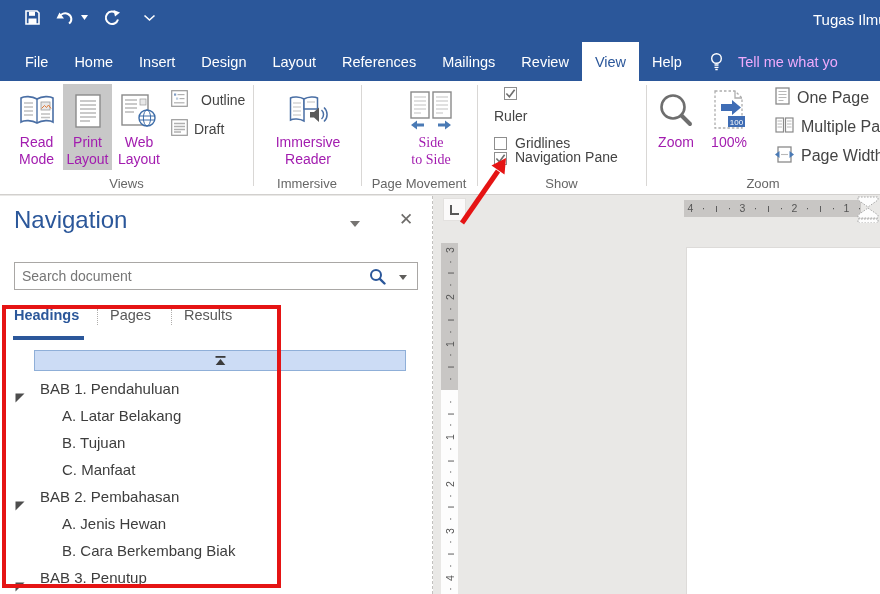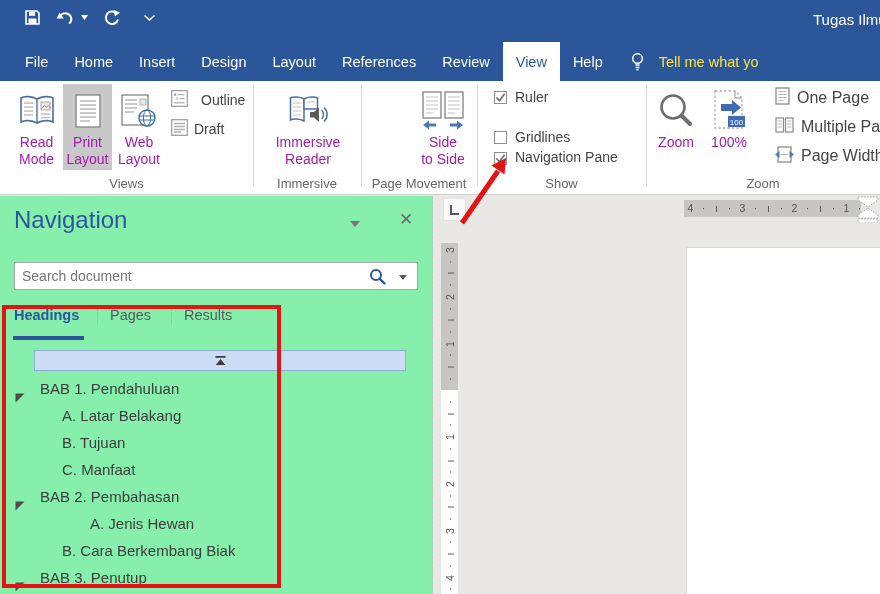--- a/index.html
+++ b/index.html
@@ -12,35 +12,35 @@
   .titlebar{position:absolute;left:0;top:0;width:880px;height:42px;background:#2b579a;}
   .qat{position:absolute;left:24px;top:9px;display:flex;align-items:center;gap:15px;}
   .qat svg{display:block;}
   .doc-title{position:absolute;left:813px;top:11px;color:#fff;font-size:15px;white-space:nowrap;}
   
   .tabbar{position:absolute;left:0;top:42px;width:880px;height:39px;background:#2b579a;display:flex;align-items:stretch;padding-left:12px;box-sizing:border-box;}
   .tabs-host{display:flex;align-items:stretch;}
   .rtab{color:#fff;font-size:14.5px;padding:0 13px;display:flex;align-items:center;cursor:default;white-space:nowrap;}
   .rtab.selected{background:#ffffff;color:#2b579a;}
   .bulb{display:flex;align-items:center;padding:0 6px 0 14px;}
-  .tellme{color:#fde047;font-size:14.5px;display:flex;align-items:center;padding-left:8px;white-space:nowrap;}
+  .tellme{color:#f0abfc;font-size:14.5px;display:flex;align-items:center;padding-left:8px;white-space:nowrap;}
   
   .ribbon{position:absolute;left:0;top:81px;width:880px;height:114px;background:#fff;border-bottom:1px solid #d2d0ce;box-sizing:border-box;}
   .gsep{position:absolute;top:4px;height:101px;width:1px;background:#d9d7d5;}
   .group-label{position:absolute;top:95px;font-size:13px;color:#666;text-align:center;white-space:nowrap;}
   .bigbtn{position:absolute;top:3px;height:86px;display:flex;flex-direction:column;align-items:center;justify-content:flex-start;box-sizing:border-box;padding-top:4px;}
   .bigbtn.selected{background:#c8c8c8;}
   .bigbtn .icn{height:46px;display:flex;align-items:center;justify-content:center;}
   .bigbtn .lbl{font-size:14px;color:#a21caf;line-height:17px;text-align:center;white-space:nowrap;}
   .smallbtn{position:absolute;display:flex;align-items:center;gap:6px;font-size:14px;color:#444;height:22px;white-space:nowrap;}
   .showrow{position:absolute;left:494px;display:flex;align-items:center;gap:8px;height:20px;font-size:14px;color:#444;white-space:nowrap;}
   .cbbox{width:13px;height:13px;background:#fff;border:1px solid #8e8e8e;box-sizing:border-box;display:flex;align-items:center;justify-content:center;}
   .zmrow{position:absolute;left:760px;display:flex;align-items:center;gap:7px;height:20px;font-size:16px;color:#444;white-space:nowrap;margin-left:15px;}
   
-  .navpane{position:absolute;left:0;top:196px;width:433px;height:398px;background:#86efac;border-right:1px dashed #c3c1bf;box-sizing:border-box;}
+  .navpane{position:absolute;left:0;top:196px;width:433px;height:398px;background:#ffffff;border-right:1px dashed #c3c1bf;box-sizing:border-box;}
   .nav-title{position:absolute;left:14px;top:10px;font-size:24px;font-weight:300;color:#2b579a;}
   .nav-chevron{position:absolute;left:350px;top:25px;width:0;height:0;border-left:5px solid transparent;border-right:5px solid transparent;border-top:6px solid #767472;}
   .nav-close{position:absolute;left:399px;top:13px;font-size:17px;color:#6d6b69;}
   .nav-search{position:absolute;left:14px;top:66px;width:404px;height:28px;background:#fff;border:1px solid #a9a7a5;box-sizing:border-box;}
   .nav-search input{position:absolute;left:0;top:0;width:360px;height:26px;border:none;outline:none;font-family:"Liberation Sans",sans-serif;font-size:14px;color:#444;padding:0 0 0 7px;background:transparent;}
   .nav-search input::placeholder{color:#767676;opacity:1;}
   .search-mag{position:absolute;right:31px;top:5px;}
   .search-caret{position:absolute;right:10px;top:12px;width:0;height:0;border-left:4px solid transparent;border-right:4px solid transparent;border-top:5px solid #5f5d5b;}
   .ntab{position:absolute;top:111px;font-size:14.5px;color:#595959;white-space:nowrap;}
   .ntab.active{color:#2b579a;font-weight:bold;}
@@ -104,20 +104,21 @@
 </div>
 
 <div class="tabbar">
   <div class="tabs-host" id="tabs-host">
       <div class="rtab">File</div>
       <div class="rtab">Home</div>
       <div class="rtab">Insert</div>
       <div class="rtab">Design</div>
       <div class="rtab">Layout</div>
       <div class="rtab">References</div>
+      <div class="rtab">Mailings</div>
       <div class="rtab">Review</div>
       <div class="rtab selected">View</div>
       <div class="rtab">Help</div>
     </div>
   <div class="bulb">
       <svg width="15" height="19" viewBox="0 0 15 19">
         <circle cx="7.5" cy="6.5" r="4.8" fill="none" stroke="#fff" stroke-width="1.4"></circle>
         <path d="M5.5 13 h4 M5.5 15.3 h4 M6.3 17.5 h2.4" stroke="#fff" stroke-width="1.3" fill="none"></path>
       </svg>
     </div>
@@ -197,46 +198,46 @@
           <path d="M5 8 h8 M5 12 h8 M5 16 h8 M5 20 h8 M19 7 h8" stroke="#c0c0c0" stroke-width="1.2"></path>
           <polygon points="22,17 26,17 31,12.5 31,27 26,22.5 22,22.5" fill="#5a5a5a"></polygon>
           <path d="M33.5 15 a6 6 0 0 1 0 9 M36 12.5 a9.5 9.5 0 0 1 0 14" fill="none" stroke="#4a6fa5" stroke-width="1.5"></path>
         </svg>
       </span>
     <span class="lbl">Immersive</span>
     <span class="lbl">Reader</span>
   </div>
   <div class="group-label" style="left:253px;width:108px;">Immersive</div>
 
-  <div class="bigbtn" style="left:416px;width:54px;">
+  <div class="bigbtn" style="left:404px;width:54px;font-family:Liberation Serif, serif;">
     <span class="icn">
         <svg width="44" height="40" viewBox="0 0 44 40">
           <rect x="2" y="1" width="18" height="26" fill="#fff" stroke="#8a8a8a" stroke-width="1.4"></rect>
           <rect x="24" y="1" width="18" height="26" fill="#fff" stroke="#8a8a8a" stroke-width="1.4"></rect>
           <path d="M5 6 h12 M5 10 h12 M5 14 h12 M5 18 h12 M5 22 h7" stroke="#c2c2c2" stroke-width="1.2"></path>
           <path d="M27 6 h12 M27 10 h12 M27 14 h12 M27 18 h12 M27 22 h7" stroke="#c2c2c2" stroke-width="1.2"></path>
           <polygon points="2,34 8,29.5 8,32.6 15,32.6 15,35.4 8,35.4 8,38.5" fill="#4a7ab5"></polygon>
           <polygon points="42,34 36,29.5 36,32.6 29,32.6 29,35.4 36,35.4 36,38.5" fill="#4a7ab5"></polygon>
         </svg>
       </span>
     <span class="lbl">Side</span>
     <span class="lbl">to Side</span>
   </div>
   <div class="group-label" style="left:361px;width:116px;">Page Movement</div>
 
   <div id="show-rows">
-      <div class="showrow" style="top: 6px;">
+      <div class="showrow" style="top: 6px; flex-direction: column;">
         <span class="cbbox">
           <svg width="11" height="11" viewBox="0 0 12 12">
             <polyline points="1.5,6 4.8,9.5 10.5,1.8" fill="none" stroke="#6e6e6e" stroke-width="1.8"></polyline>
           </svg>
         </span>
         <span>Ruler</span>
       </div>
-      <div class="showrow" style="top: 46px; justify-content: flex-end;">
+      <div class="showrow" style="top: 52px; justify-content: flex-end;">
         <span class="cbbox"></span>
         <span>Gridlines</span>
       </div>
       <div class="showrow" style="top: 64px; align-items: flex-end;">
         <span class="cbbox">
           <svg width="11" height="11" viewBox="0 0 12 12">
             <polyline points="1.5,6 4.8,9.5 10.5,1.8" fill="none" stroke="#6e6e6e" stroke-width="1.8"></polyline>
           </svg>
         </span>
         <span>Navigation Pane</span>
@@ -335,21 +336,21 @@
       </div>
       <div class="navitem" style="top: 81px;">
         <span class="txt" style="left: 62px;">C. Manfaat</span>
       </div>
       <div class="navitem" style="top: 108px;">
         <span class="tri"><svg width="10" height="10" viewBox="0 0 10 10">
             <polygon points="0.5,0.5 9.5,0.5 0.5,9.5" fill="#4d4d4d"></polygon>
           </svg></span>
         <span class="txt" style="left: 40px;">BAB 2. Pembahasan</span>
       </div>
-      <div class="navitem" style="top: 135px; margin-left: 28px;">
+      <div class="navitem" style="top: 135px;">
         <span class="txt" style="left: 62px;">A. Jenis Hewan</span>
       </div>
       <div class="navitem" style="top: 162px;">
         <span class="txt" style="left: 62px;">B. Cara Berkembang Biak</span>
       </div>
       <div class="navitem" style="top: 189px;">
         <span class="tri"><svg width="10" height="10" viewBox="0 0 10 10">
             <polygon points="0.5,0.5 9.5,0.5 0.5,9.5" fill="#4d4d4d"></polygon>
           </svg></span>
         <span class="txt" style="left: 40px;">BAB 3. Penutup</span>

